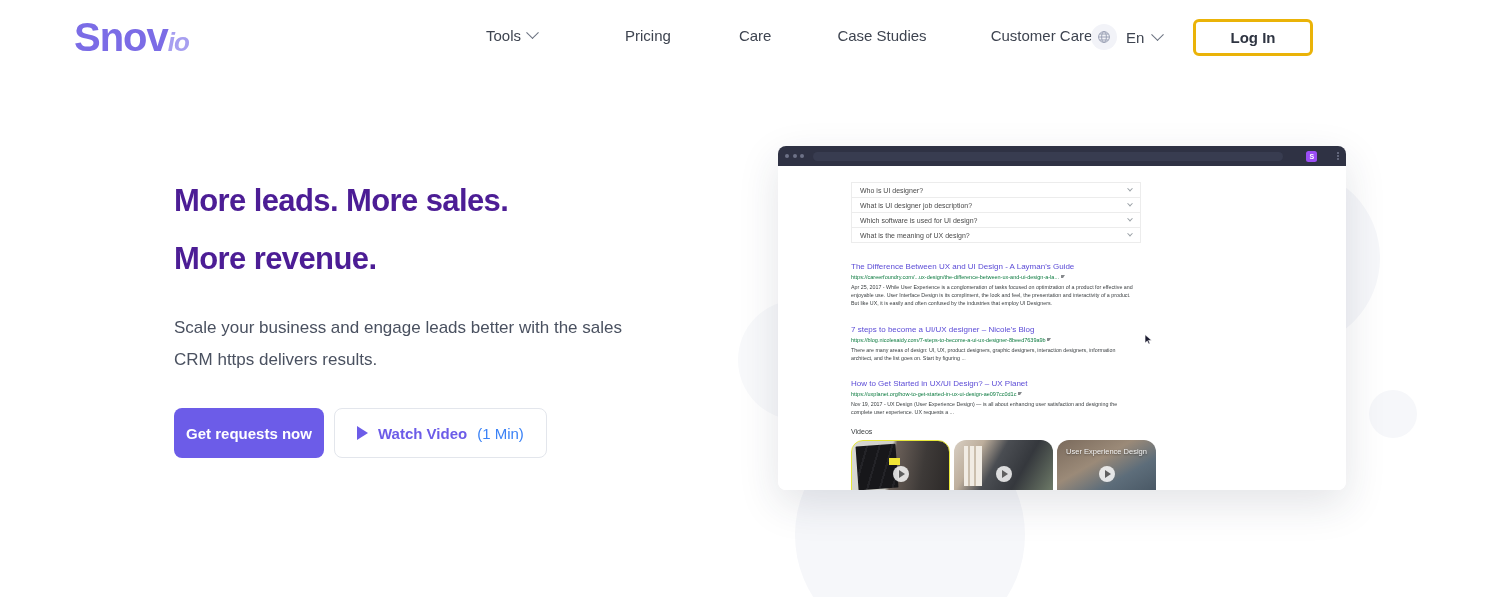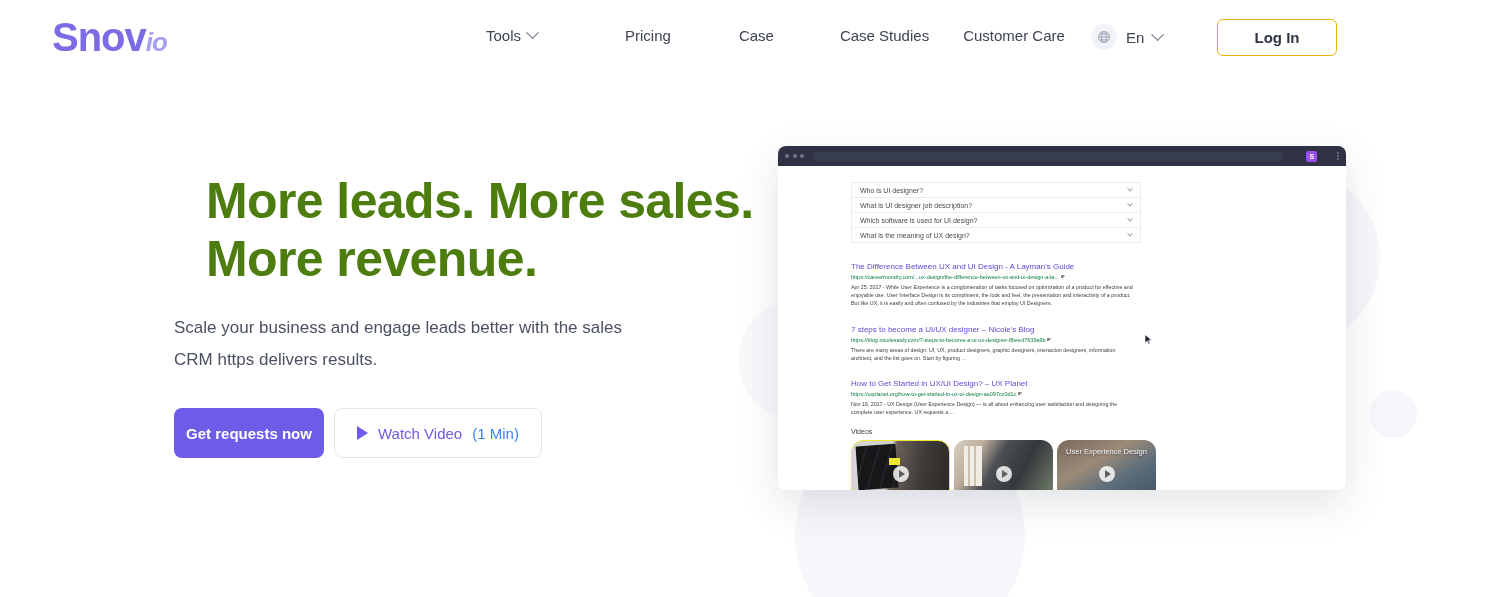--- a/index.html
+++ b/index.html
@@ -16,82 +16,81 @@
   .deco-a { width: 180px; height: 180px; right: 125px; top: 168px; }
   .deco-b { width: 48px; height: 48px; right: 88px; top: 390px; }
   .deco-c { width: 230px; height: 230px; left: 795px; top: 420px; }
   .deco-d { width: 120px; height: 120px; left: 738px; top: 300px; background:#f8f9fb; }
 
   
   .header {
     position: absolute; top:0; left:0; width:1505px; height:76px;
     display:flex; align-items:center; z-index: 5;
   }
-  .logo { position:absolute; left:52px; top:17px; font-size:40px; font-weight:bold;
+  .logo { position:absolute; left:74px; top:17px; font-size:40px; font-weight:bold;
           letter-spacing:-1px; line-height:1; }
   .logo .s1 { color:#7b6ce6; }
   .logo .s2 { color:#a79ff0; font-style: italic; font-size: 26px; font-weight: bold; }
 
   .nav { position:absolute; left:486px; top:27px; display:flex; align-items:center; gap:0;justify-content:center; }
   .nav-item {
     font-size:15px; color:#3e4450; display:flex; align-items:center; gap:7px;
     cursor:pointer; white-space:nowrap;
   }
   .nav-gap-1 { margin-right: 88px; }
   .nav-gap-2 { margin-right: 68px; }
   .nav-gap-3 { margin-right: 66px; }
-  .nav-gap-4 { margin-right: 34px; }
+  .nav-gap-4 { margin-right: 64px; }
 
   .chev { display:inline-block; width:9px; height:9px; border-right:1.6px solid #6b7280;
           border-bottom:1.6px solid #6b7280; transform: rotate(45deg) translate(-2px,-2px); }
 
   .lang { position:absolute; left:1091px; top:24px; display:flex; align-items:center; gap:9px; cursor:pointer;}
   .globe-wrap { width:26px; height:26px; border-radius:50%; background:#f2f3f8;
                 display:flex; align-items:center; justify-content:center; }
   .lang-text { font-size:15px; color:#3e4450; }
 
   .btn-login {
     position:absolute; left:1193px; top:19px; width:120px; height:37px;
-    border:1px solid #eab308; border-radius:6px; background:#fff;
+    border:3px solid #eab308; border-radius:6px; background:#fff;
     display:flex; align-items:center; justify-content:center;
-    font-size:15px; font-weight:bold; color:#2f3542; cursor:pointer;margin-left:24px;
+    font-size:15px; font-weight:bold; color:#2f3542; cursor:pointer;
   }
   .btn-signup {
     position:absolute; left:1321px; top:19px; width:130px; height:37px;
     border-radius:6px; background:#2ad6a4;
     display:flex; align-items:center; justify-content:center;
     font-size:15px; font-weight:bold; color:#ffffff; cursor:pointer; border:none;
   }
 
   
   .hero { position:absolute; left:174px; top:172px; width:600px; z-index: 3;}
   .headline {
-    font-size:50px; line-height:58px; font-weight:bold; color:#4d7c0f;
+    font-size:31px; line-height:58px; font-weight:bold; color:#4c1d95;
     letter-spacing:-0.6px;
-    margin-left:32px;
   }
   .subhead {
     margin-top:24px; font-size:17px; line-height:32px; color:#4a5160; max-width:560px;
   }
   .cta-row { margin-top:32px; display:flex; align-items:center; gap:10px; }
   .btn-primary {
     width:150px; height:50px; border-radius:8px; background:#6c5ce8;
     display:flex; align-items:center; justify-content:center;
     color:#fff; font-size:15px; font-weight:bold; cursor:pointer; border:none;
   }
   .btn-video {
     height:50px; padding:0 22px; border-radius:8px; background:#fff;
     border:1px solid #e3e6ec; display:flex; align-items:center; gap:10px;
     cursor:pointer; font-size:15px;
   }
   .play-tri {
     width:0; height:0; border-left:11px solid #6c5ce8;
     border-top:7px solid transparent; border-bottom:7px solid transparent;
   }
-  .vid-label { color:#6c5ce8; font-weight:normal; }
+  .vid-label { color:#6c5ce8; font-weight:bold; }
   .vid-sub { color:#3b82f6; font-weight:normal; }
 
   
   .browser {
     position:absolute; left:778px; top:146px; width:568px; height:344px;
     background:#fff; border-radius:8px; overflow:hidden;
     box-shadow: 0 14px 40px rgba(40,45,70,0.13);
     z-index: 4;
   }
   .browser-bar {
@@ -196,21 +195,21 @@
 
     <div class="nav">
       <div class="nav-item nav-gap-1">
         <span>Tools</span>
         <span class="chev"></span>
       </div>
       <div class="nav-item nav-gap-2">
         <span>Pricing</span>
       </div>
       <div class="nav-item nav-gap-3">
-        <span>Case</span>
+        <span>Care</span>
       </div>
       <div class="nav-item nav-gap-4">
         <span>Case Studies</span>
       </div>
       <div class="nav-item">
         <span>Customer Care</span>
       </div>
     </div>
 
     <div class="lang">

